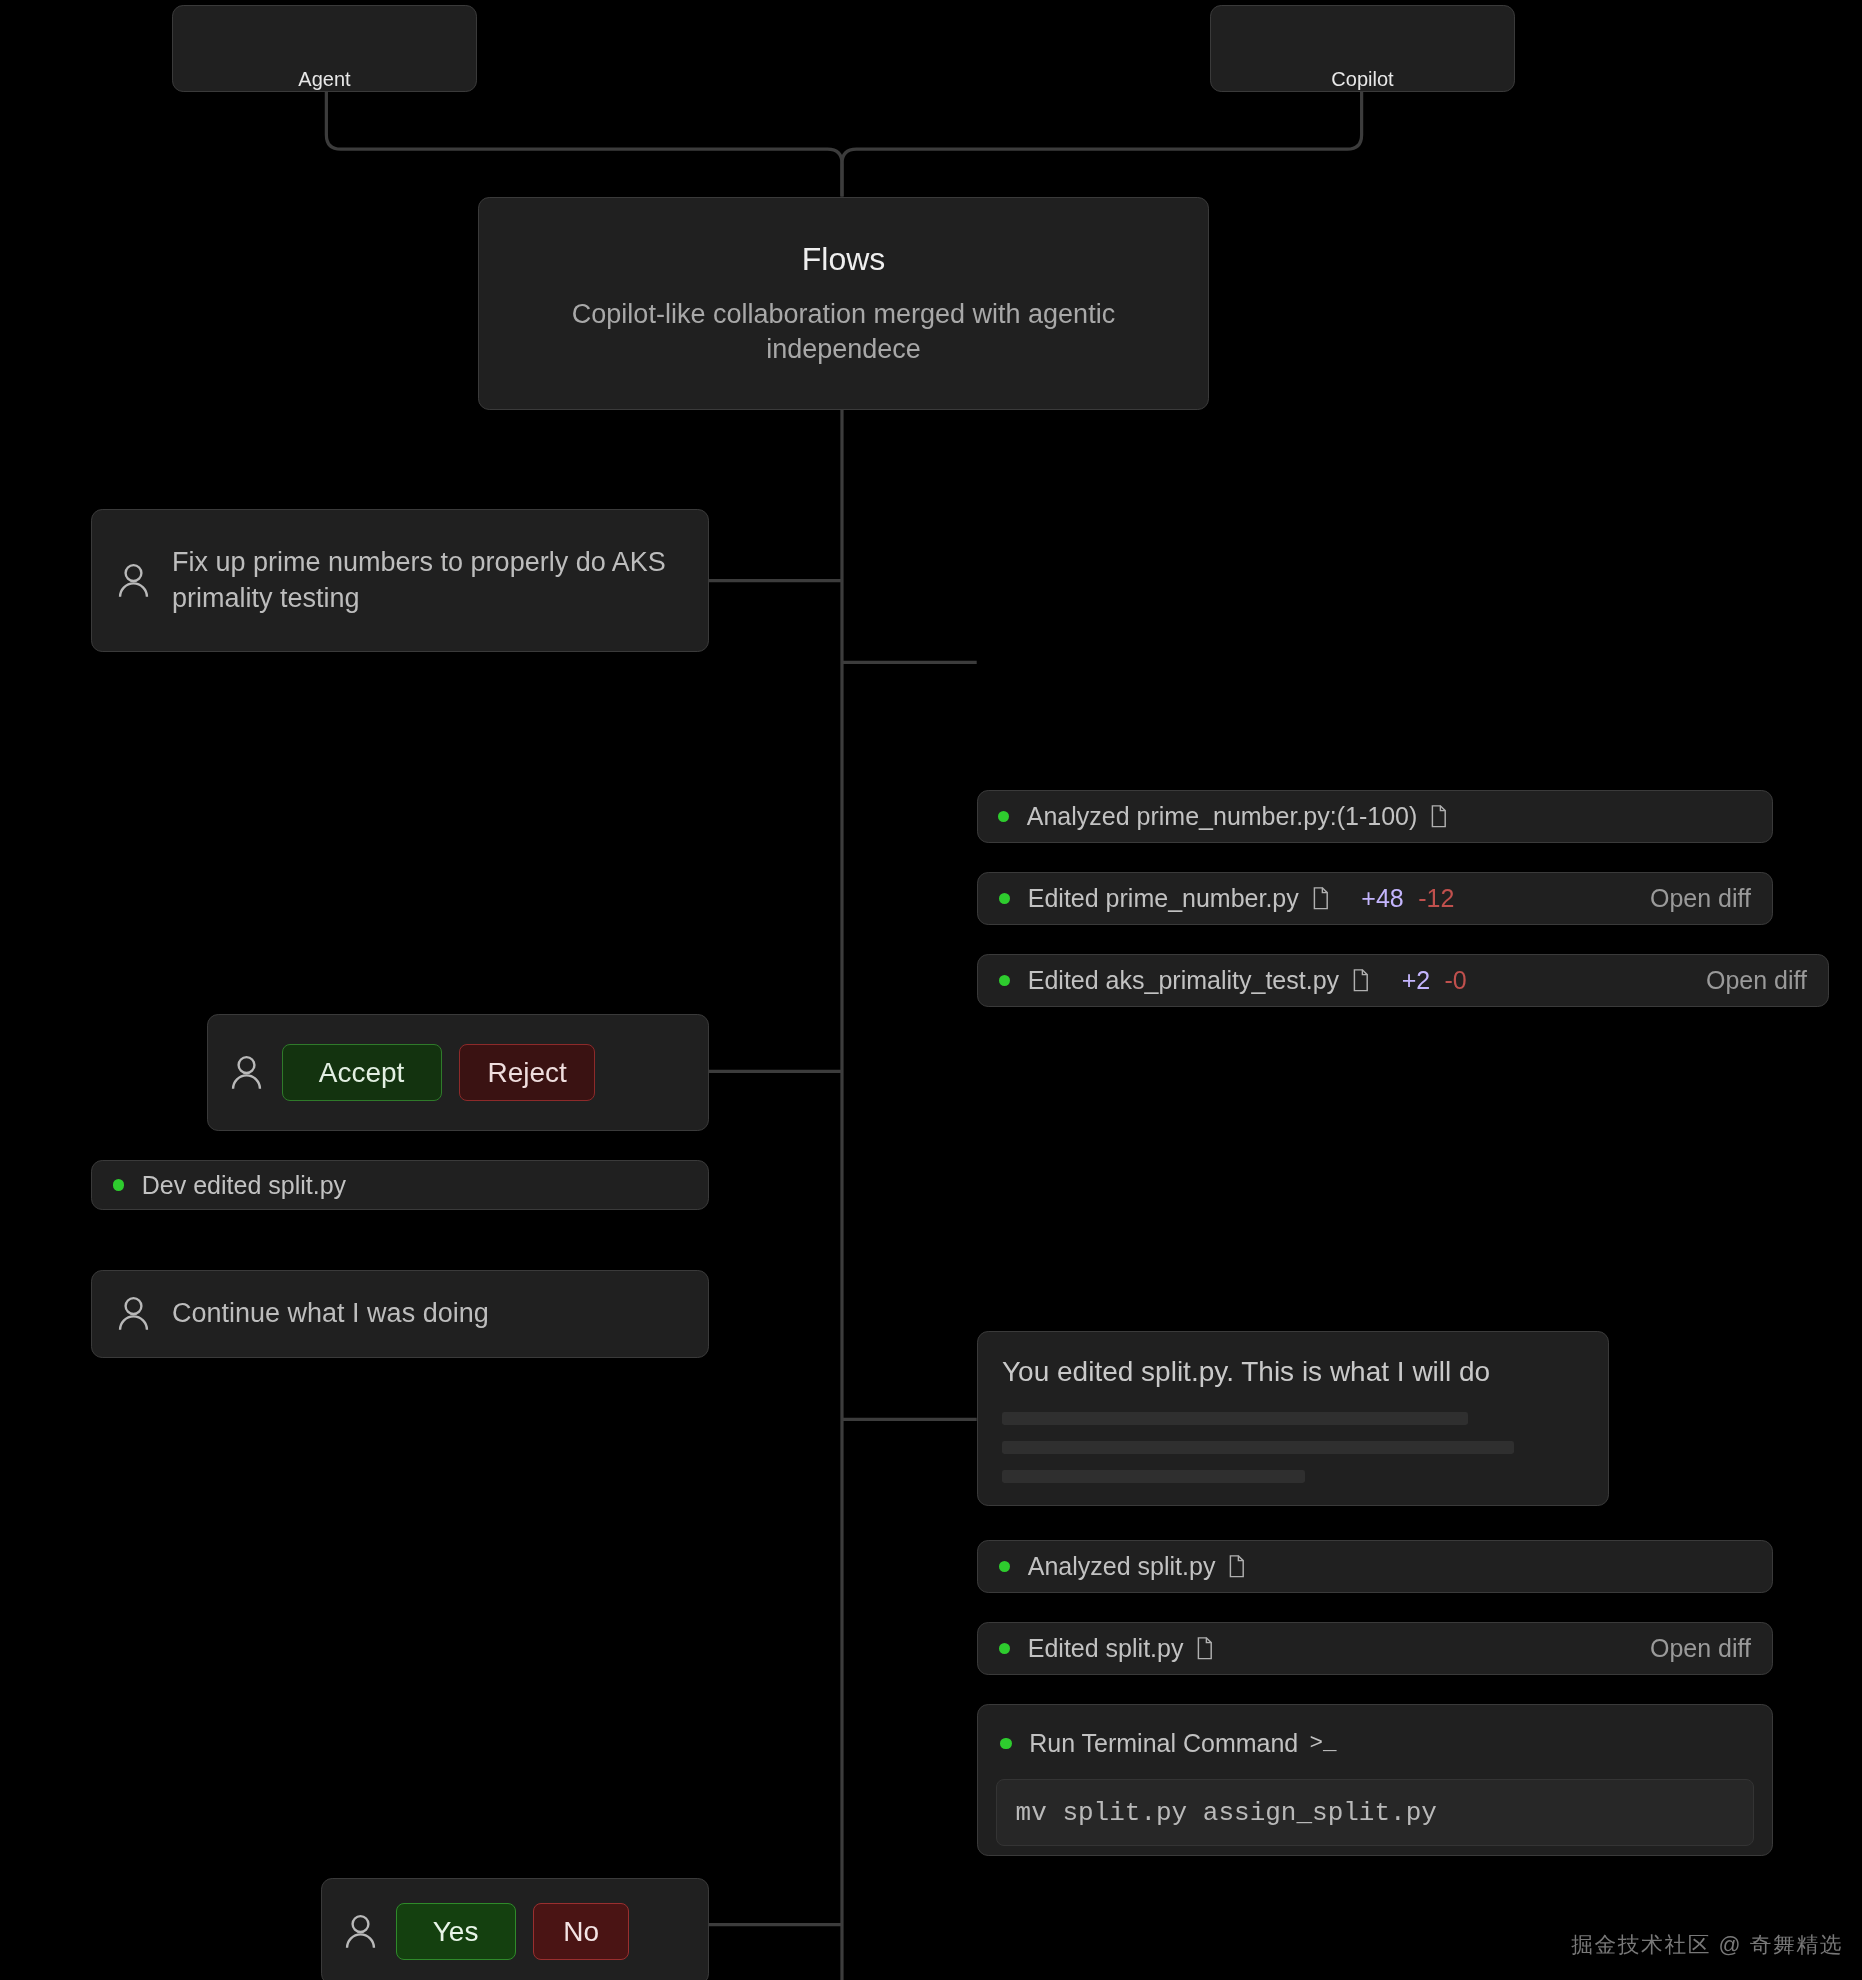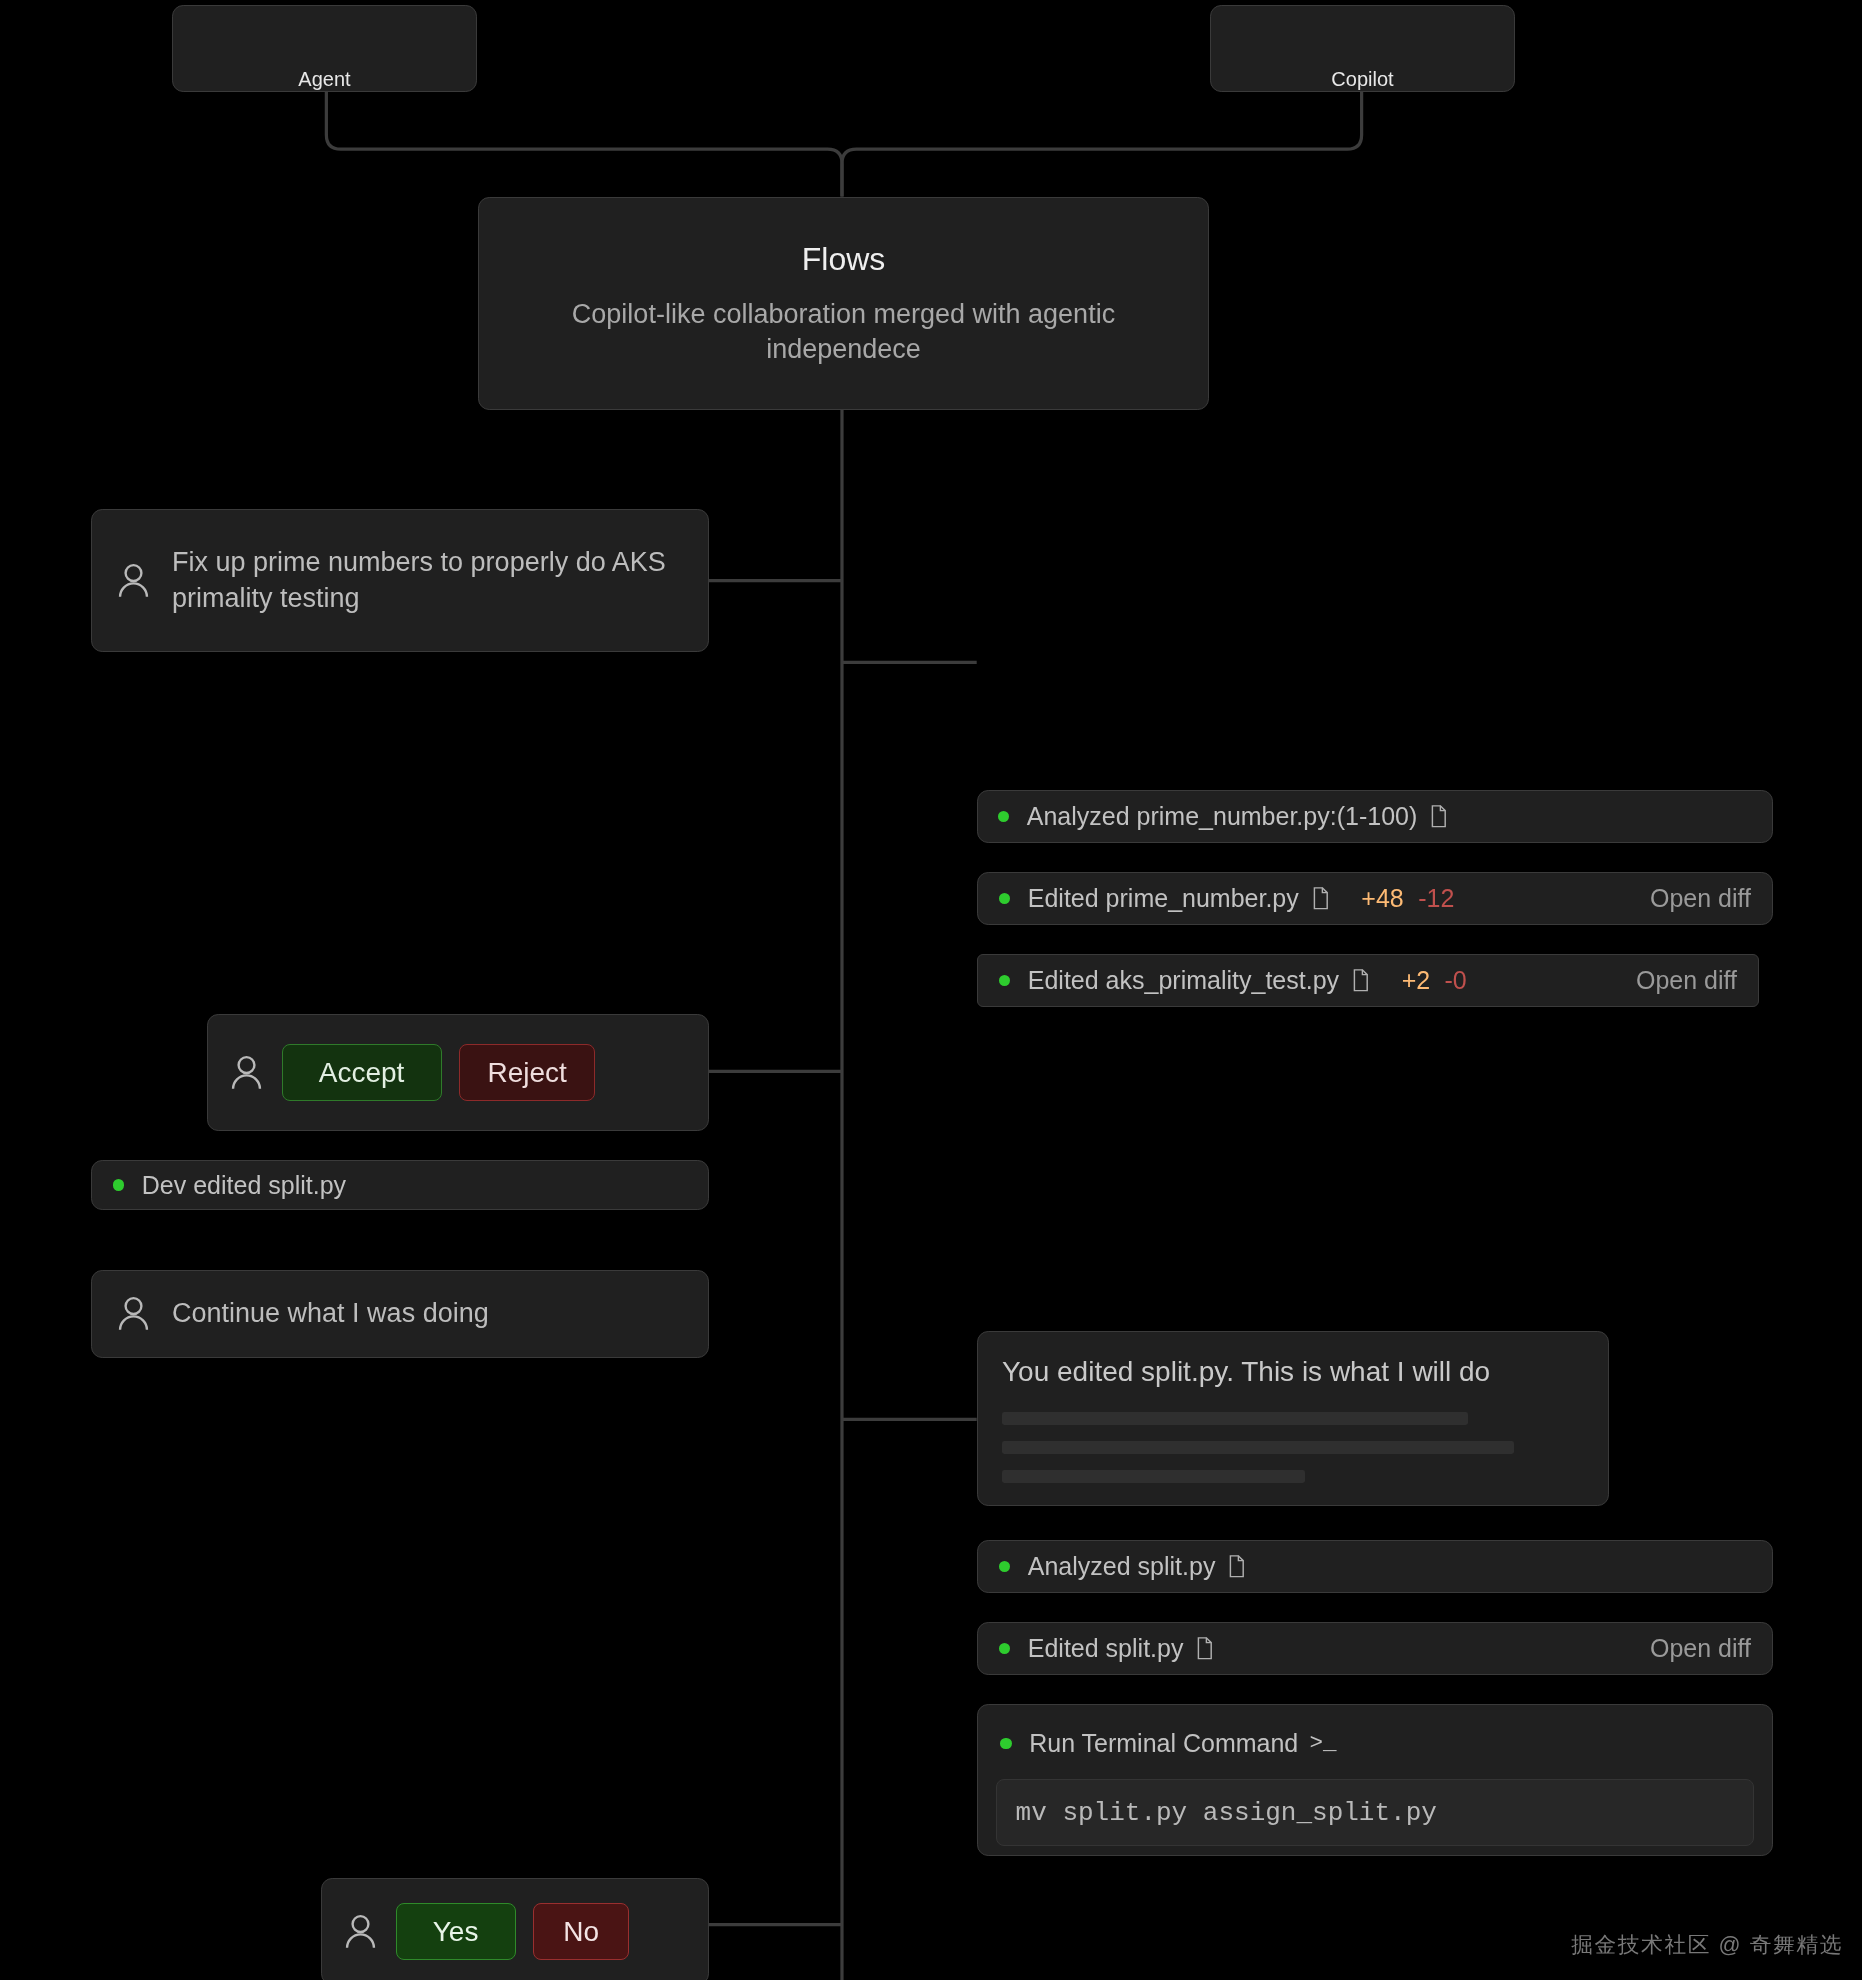--- a/index.html
+++ b/index.html
@@ -135,21 +135,21 @@
   }
   .termicon {
     margin-left: 11.2px;
     font-size: 22.5px;
     color: #c2c2c2;
     font-family: "Liberation Mono", monospace;
   }
   .plus {
     margin-left: 32px;
     font-size: 25px;
-    color: #fdba74;
+    color: #c4b5fd;
     white-space: nowrap;
   }
   .minus {
     margin-left: 14.4px;
     font-size: 25px;
     color: #c0504d;
     white-space: nowrap;
   }
   .opendiff {
     margin-left: auto;
@@ -295,21 +295,21 @@
     <span class="tool-label">Edited prime_number.py</span>
     <svg class="fileicon" viewBox="0 0 22 28">
       <path d="M3 1 h10 l6 6 v20 h-16 z" fill="none" stroke="#b0b0b0" stroke-width="1.8"></path>
       <path d="M13 1 v6 h6" fill="none" stroke="#b0b0b0" stroke-width="1.8"></path>
     </svg>
     <span class="plus">+48</span>
     <span class="minus">-12</span>
     <span class="opendiff">Open diff</span>
   </div>
 
-  <div class="node toolrow" style="left:977px; top:954px; width:782px; height:53px;border-radius:6px;">
+  <div class="node toolrow" style="left:977px; top:954px; width:852px; height:53px;">
     <span class="dot"></span>
     <span class="tool-label">Edited aks_primality_test.py</span>
     <svg class="fileicon" viewBox="0 0 22 28">
       <path d="M3 1 h10 l6 6 v20 h-16 z" fill="none" stroke="#b0b0b0" stroke-width="1.8"></path>
       <path d="M13 1 v6 h6" fill="none" stroke="#b0b0b0" stroke-width="1.8"></path>
     </svg>
     <span class="plus">+2</span>
     <span class="minus">-0</span>
     <span class="opendiff">Open diff</span>
   </div>

